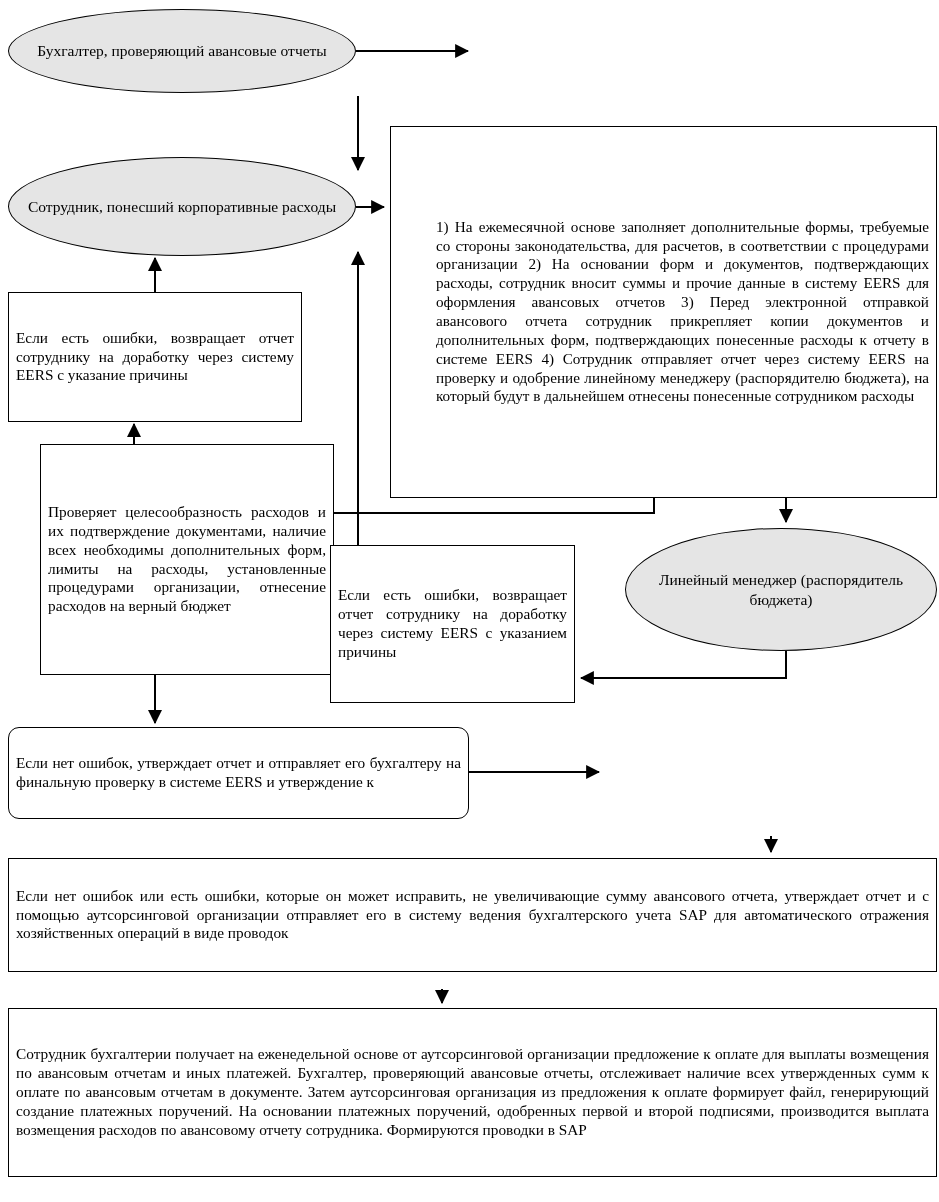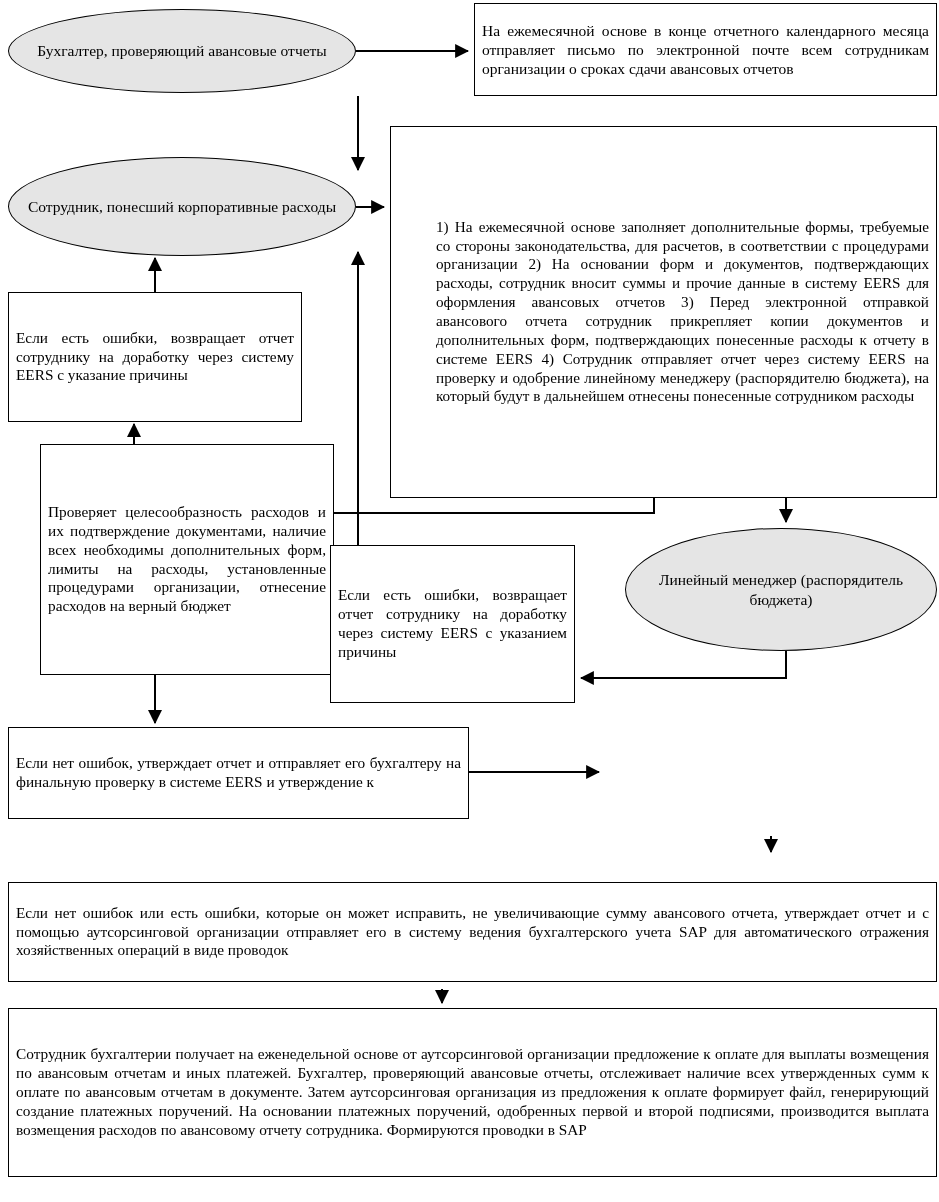--- a/index.html
+++ b/index.html
@@ -57,23 +57,23 @@
   }
   
   #n-accountant-check   { left: 8px;   top: 9px;    width: 348px; height: 84px;  font-size: 15.5px; }
   #n-monthly-email      { left: 474px; top: 3px;    width: 463px; height: 93px;  font-size: 15.5px; }
   #n-employee-expenses  { left: 8px;   top: 157px;  width: 348px; height: 99px;  font-size: 15.5px; }
   #n-steps              { left: 390px; top: 126px;  width: 547px; height: 372px; font-size: 15.2px; padding-left: 38px; }
   #n-errors-return-1    { left: 8px;   top: 292px;  width: 294px; height: 130px; font-size: 15.3px; }
   #n-check-expediency   { left: 8px;   top: 444px;  width: 294px; height: 231px; font-size: 15.3px; margin-left: 32px; }
   #n-errors-return-2    { left: 330px; top: 545px;  width: 245px; height: 158px; font-size: 15.3px; }
   #n-line-manager       { left: 625px; top: 528px;  width: 312px; height: 123px; font-size: 15.5px; }
-  #n-no-errors-approve  { left: 8px;   top: 727px;  width: 461px; height: 92px;  font-size: 15.3px; }
+  #n-no-errors-approve  { left: 8px;   top: 727px;  width: 461px; height: 92px;  font-size: 15.3px; border-radius: 11px; }
   #n-accountant-approve { left: 605px; top: 690px;  width: 332px; height: 146px; font-size: 15.5px; }
-  #n-sap-posting        { left: 8px;   top: 882px;  width: 929px; height: 100px; font-size: 15.3px; font-family: Liberation Serif, serif; }
+  #n-sap-posting        { left: 8px;   top: 858px;  width: 929px; height: 114px; font-size: 15.3px; font-family: Liberation Serif, serif; }
   #n-payments           { left: 8px;   top: 1008px; width: 929px; height: 169px; font-size: 15.3px; }
 </style>
 </head>
 <body>
 
 <div id="canvas">
 
   <svg class="wires" xmlns="http://www.w3.org/2000/svg">
     <defs>
       <marker id="arrow" viewBox="0 0 10 10" refX="9.2" refY="5" markerWidth="7" markerHeight="7" orient="auto-start-reverse">
@@ -106,23 +106,20 @@
 
     <polyline points="771,836 771,852" fill="none" stroke="#000" stroke-width="2" marker-end="url(#arrow)"></polyline>
 
     <line x1="442" y1="989" x2="442" y2="1003" stroke="#000" stroke-width="2" marker-end="url(#arrow)"></line>
   </svg>
 
   <div class="node ellipse" id="n-accountant-check">
     <span class="txt">Бухгалтер, проверяющий авансовые отчеты</span>
   </div>
 
-  <div class="node box" id="n-monthly-email">
-    <span class="txt">На ежемесячной основе в конце отчетного календарного месяца отправляет письмо по электронной почте всем сотрудникам организации о сроках сдачи авансовых отчетов</span>
-  </div>
 
   <div class="node ellipse" id="n-employee-expenses">
     <span class="txt">Сотрудник, понесший корпоративные расходы</span>
   </div>
 
   <div class="node box" id="n-steps">
     <span class="txt">1) На ежемесячной основе заполняет дополнительные формы, требуемые со стороны законодательства, для расчетов, в соответствии с процедурами организации 2) На основании форм и документов, подтверждающих расходы, сотрудник вносит суммы и прочие данные в систему EERS для оформления авансовых отчетов 3) Перед электронной отправкой авансового отчета сотрудник прикрепляет копии документов и дополнительных форм, подтверждающих понесенные расходы к отчету в системе EERS 4) Сотрудник отправляет отчет через систему EERS на проверку и одобрение линейному менеджеру (распорядителю бюджета), на который будут в дальнейшем отнесены понесенные сотрудником расходы</span>
   </div>
 
   <div class="node box" id="n-errors-return-1">

